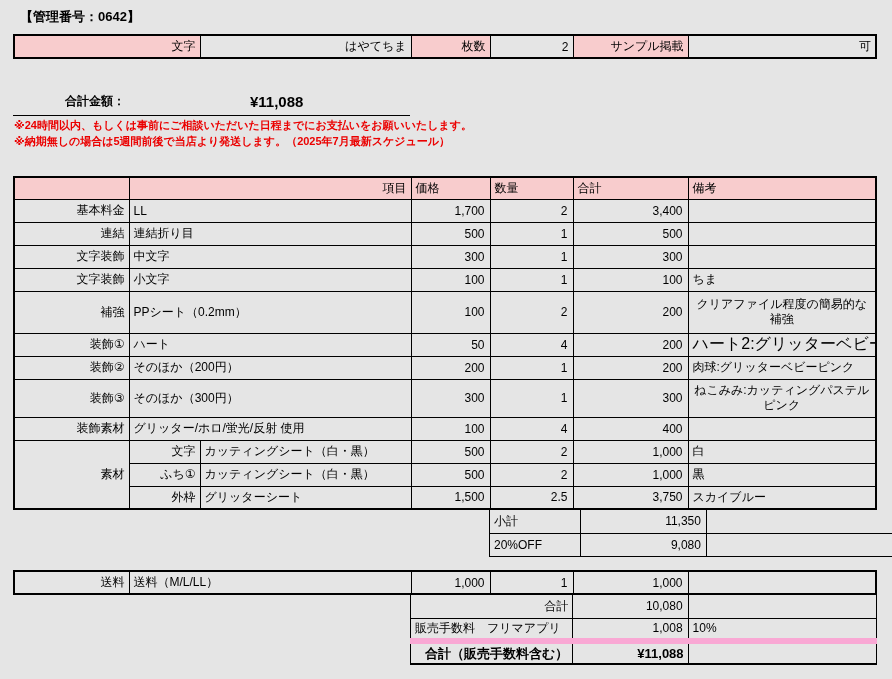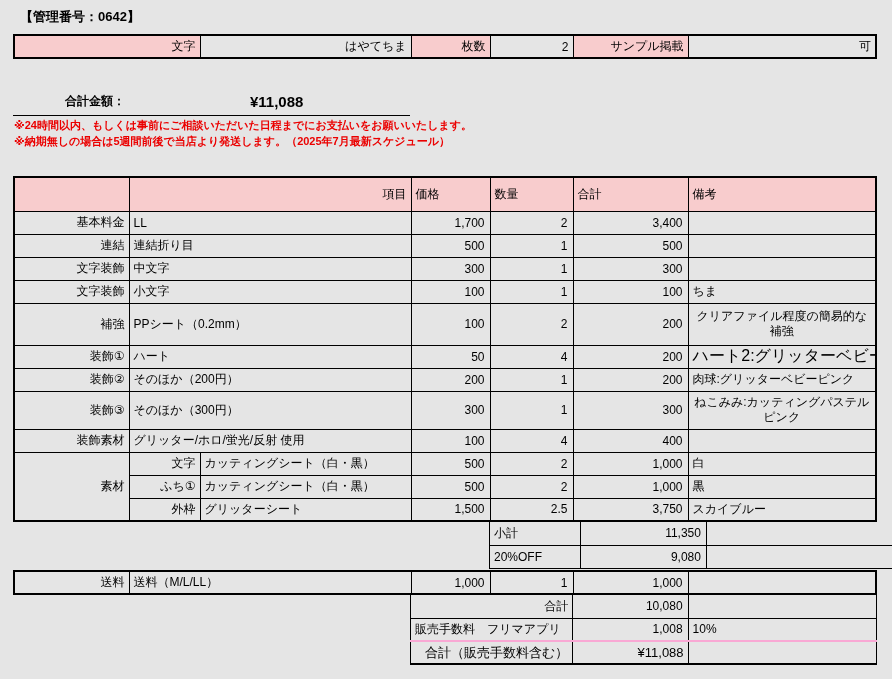--- a/index.html
+++ b/index.html
@@ -31,38 +31,38 @@
   .total-line .lbl { position:absolute; left:52px; top:2px; font-size:12px; font-weight:bold; }
   .total-line .amt { position:absolute; left:237px; top:2px; font-size:15px; font-weight:bold; }
 
   
   .notices { position:absolute; top:117px; left:14px; width:870px; }
   .notices p { margin:0; line-height:16px; font-size:11px; font-weight:bold; color:#eb0000; }
 
   
   .main-wrap { position:absolute; top:176px; left:13px; }
   .main { width:864px; }
-  .main tr.hdr td { height:34px; }
+  .main tr.hdr td { height:22px; }
   .main tr.row-pp td { height:42px; }
   .main tr.row-d3 td { height:38px; }
   .wrap { white-space:normal !important; line-height:1.25;text-align:center; }
   .small { font-size:16px; }
   tr.dotted td { border-top:1px dotted #000; }
 
   .subtbl { width:424px; margin-left:476px; border:1px solid #000; border-top:none; }
   .subtbl tr:first-child td { border-top:none; }
 
   
   .bottom-wrap { position:absolute; top:570px; left:13px; }
   .ship { width:864px; }
   .ship td { height:25px;margin-left:36px; }
   .sumtbl { width:467px; margin-left:397px; border:1px solid #000; border-top:none; }
   .sumtbl tr:first-child td { border-top:none; }
-  .sumtbl tr.grand td { font-weight:normal; font-size:13px;
-    border-top:2px solid #f9a8d4; border-bottom:2px solid #000;border-radius:7px; }
+  .sumtbl tr.grand td { font-weight:bold; font-size:13px;
+    border-top:6px solid #f9a8d4; border-bottom:2px solid #000;border-radius:7px; }
 </style>
 </head>
 <body>
 
 <div class="sheet">
 
   <div class="title">【管理番号：0642】</div>
 
   <table class="grid outer info">
     <colgroup>

